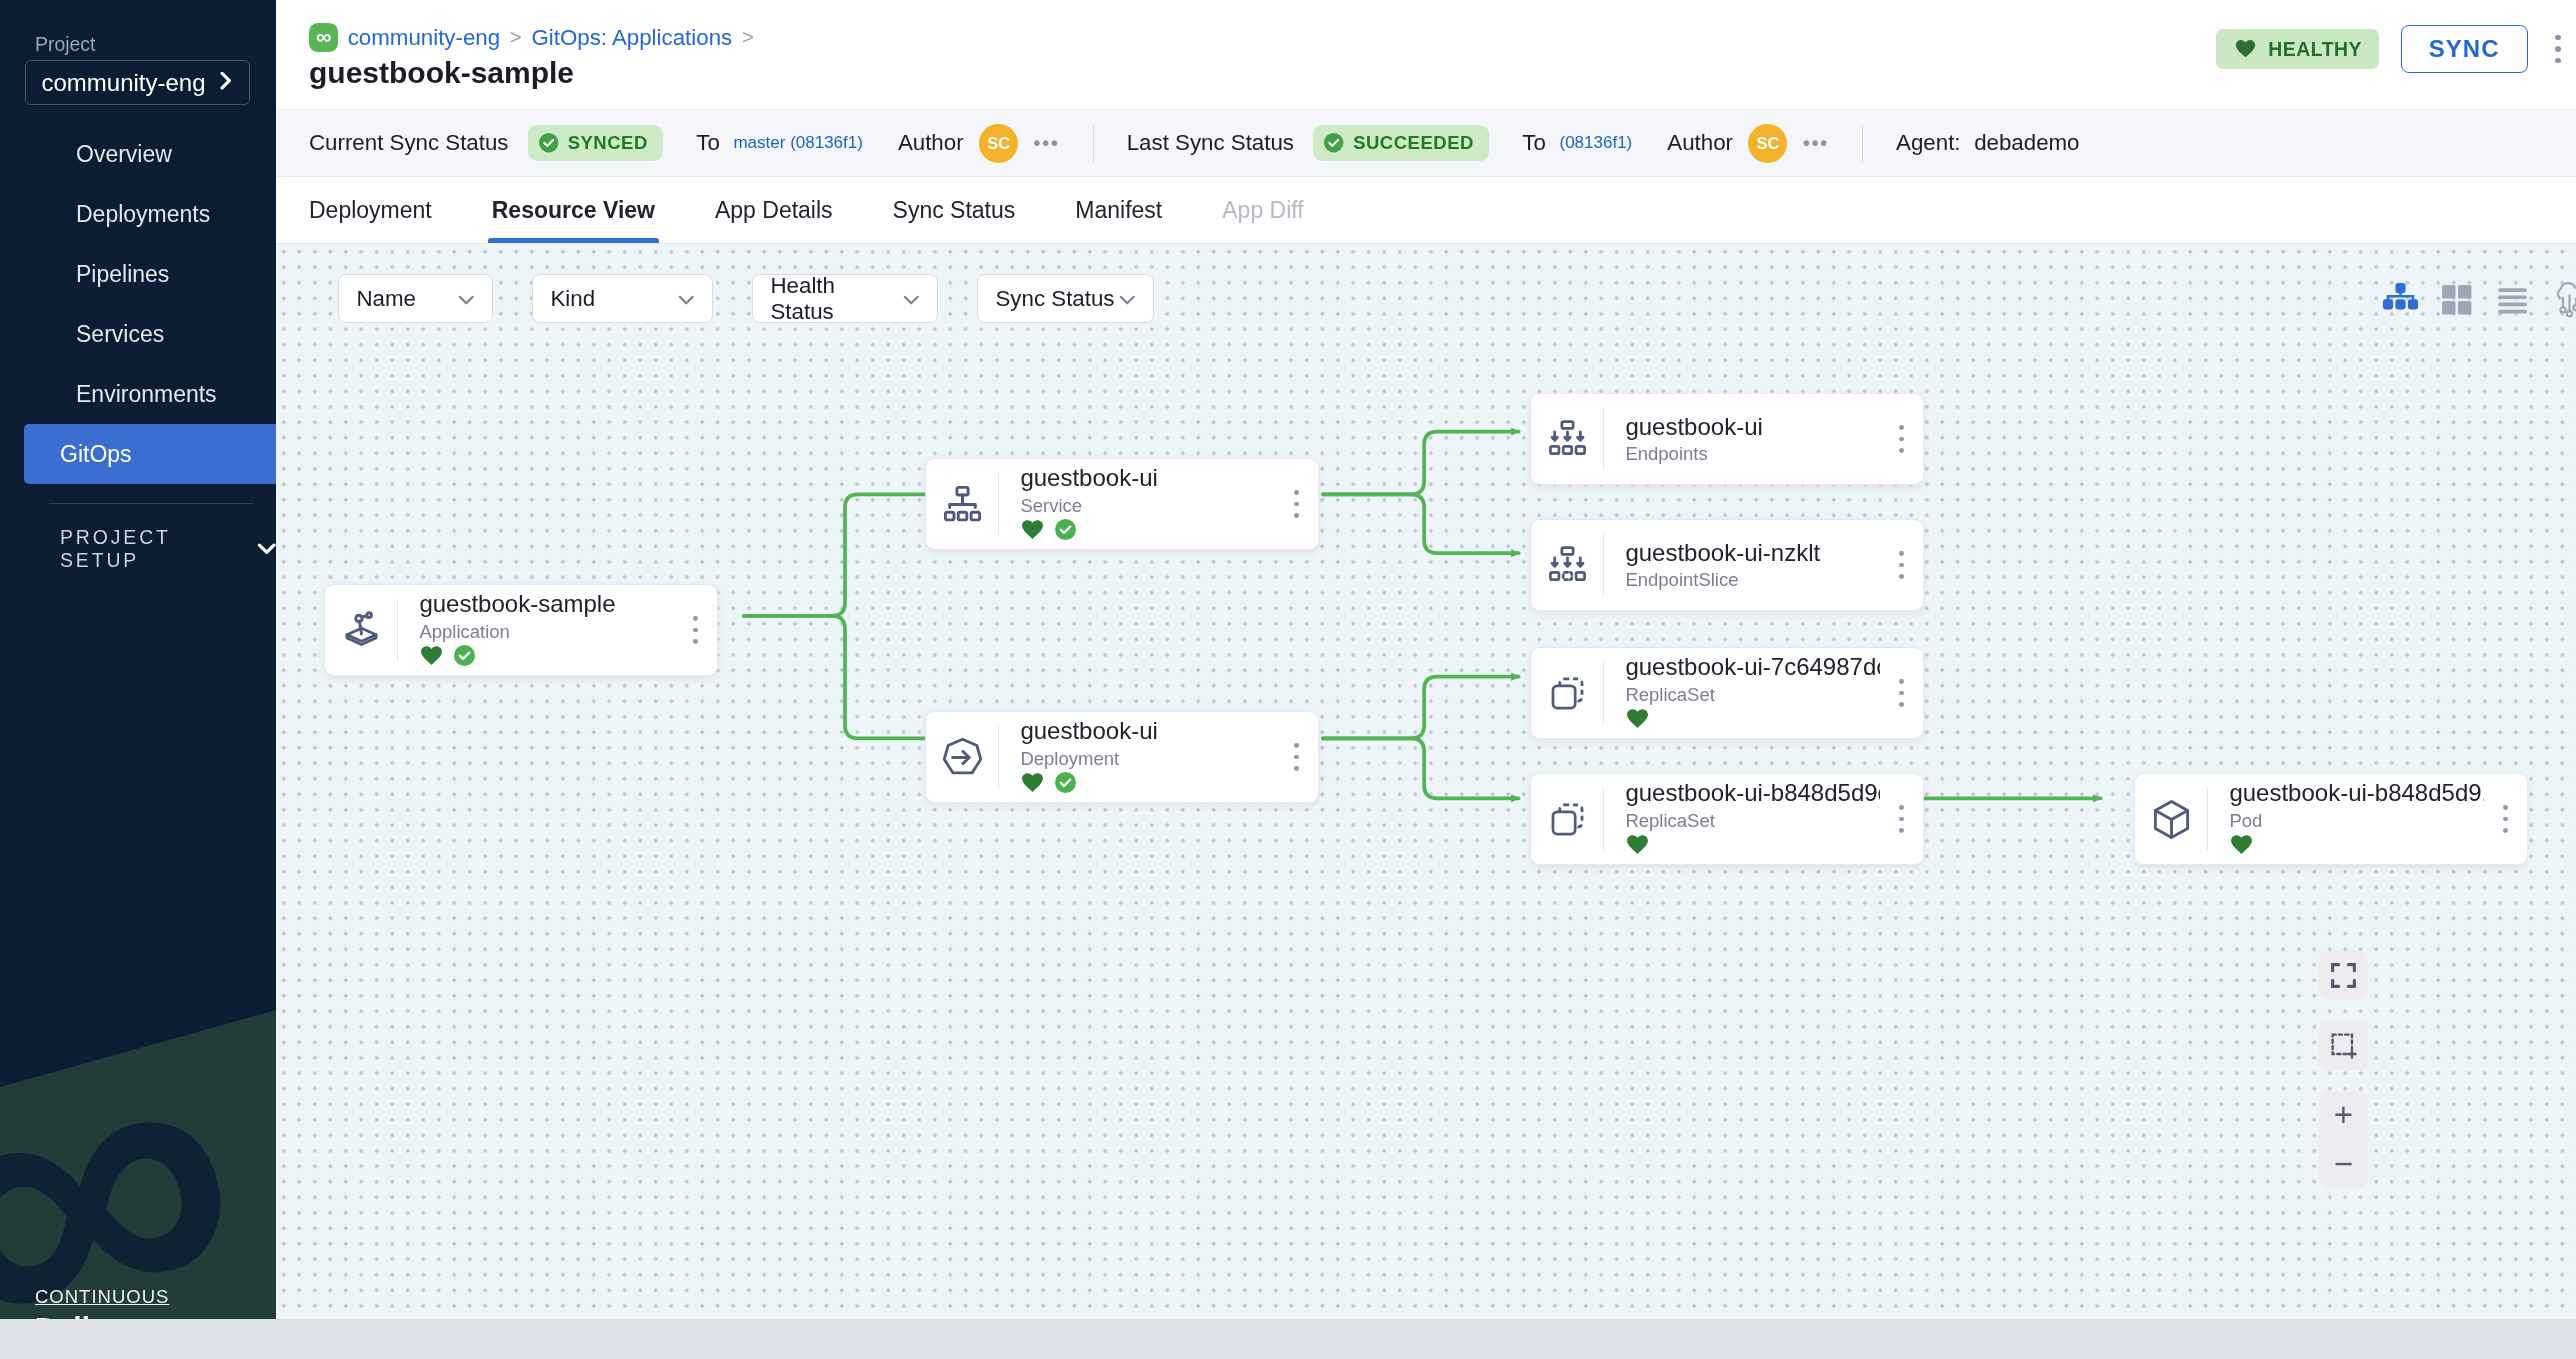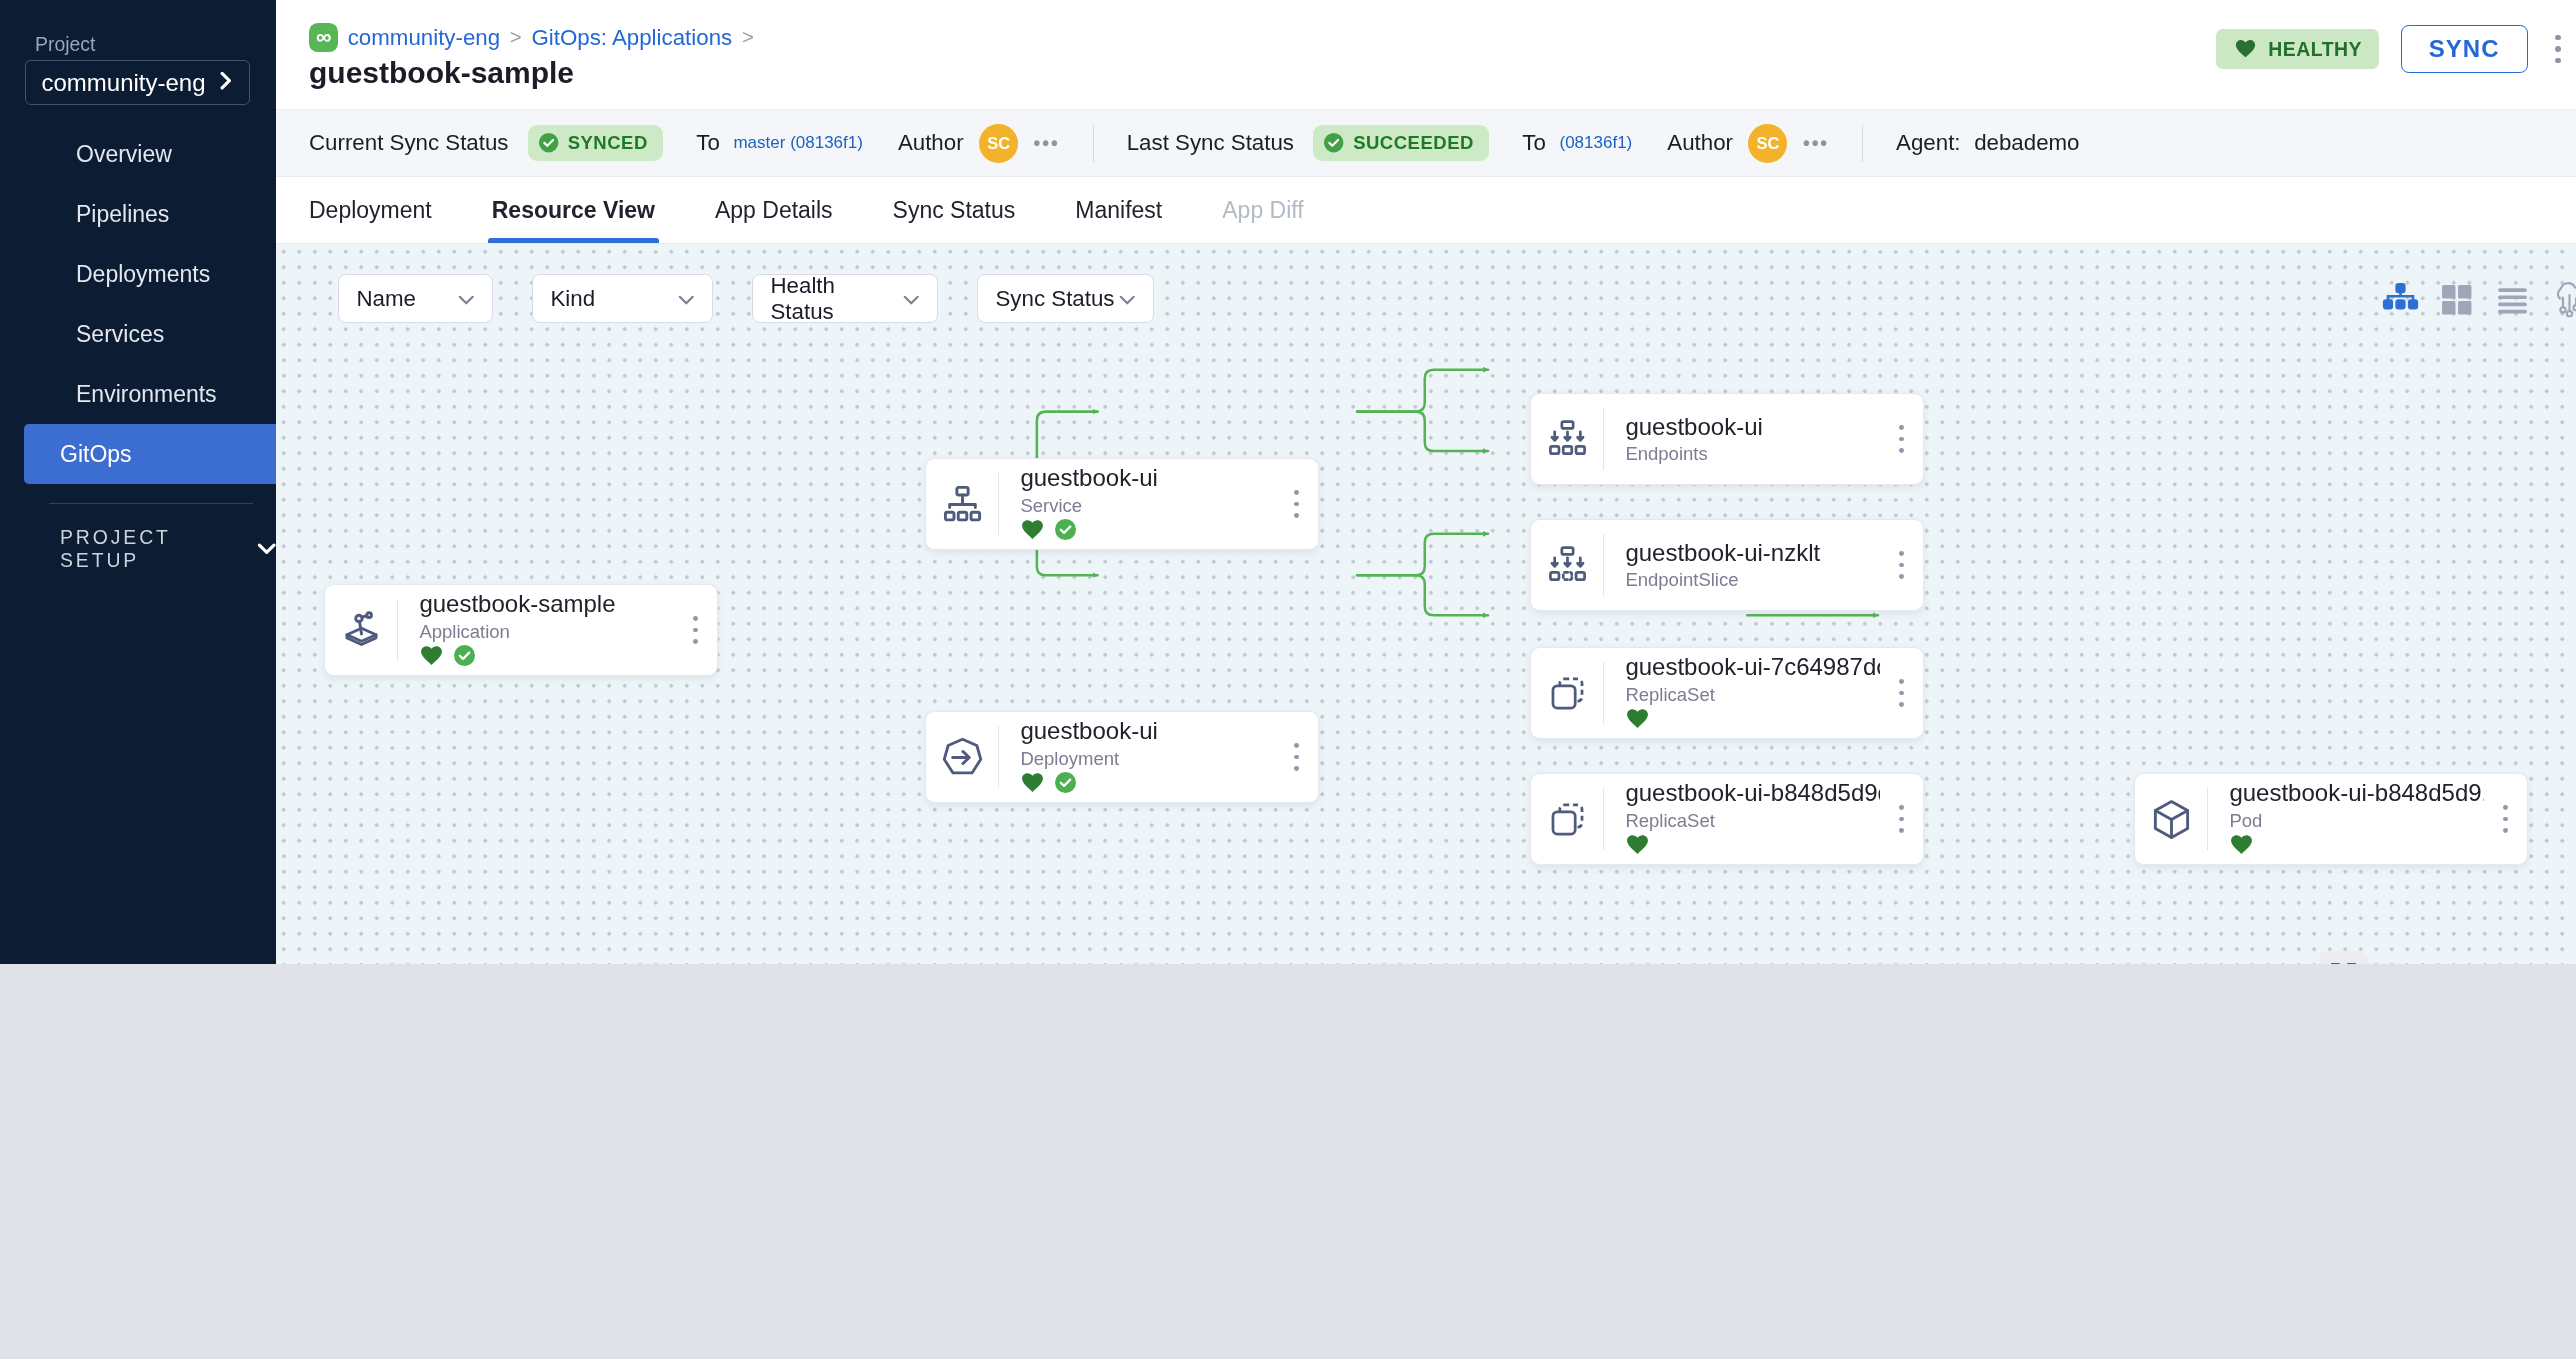--- a/index.html
+++ b/index.html
@@ -1,17 +1,17 @@
 <!DOCTYPE html>
 <html><head>
 <meta charset="utf-8">
 <style>
   html,body{margin:0;padding:0;background:#dfe2e8;}
   *{box-sizing:border-box;font-family:"Liberation Sans","DejaVu Sans",sans-serif;}
-  .app{position:relative;width:2576px;height:964px;background:#fde047;overflow:hidden;}
+  .app{position:relative;width:2576px;height:1319px;background:#fde047;overflow:hidden;}
 
   
   .sidebar{position:absolute;left:0;top:0;width:276px;height:1360px;background:#0b1c33;overflow:hidden;z-index:5;}
   .project-label{position:absolute;left:35px;top:33px;font-size:19.4px;color:#9aa6ba;}
   .project-select{position:absolute;left:25px;top:60px;width:225px;height:45px;border:1px solid #45546e;border-radius:5.8px;display:flex;align-items:center;justify-content:space-between;padding:0 15.5px;cursor:pointer;}
   .project-select .pname{color:#fff;font-size:24px;font-weight:500;}
   .nav{position:absolute;left:0;top:124px;width:276px;}
   .nav-item{height:60px;display:flex;align-items:center;padding-left:76px;color:#e3e7ee;font-size:23px;cursor:pointer;}
   .nav-item.active{background:#3c6dd0;color:#fff;margin-left:24px;padding-left:36px;border-radius:4.9px 0 0 4.9px;}
   .side-divider{position:absolute;left:49px;top:503px;width:204px;height:1px;background:#31415c;}
@@ -89,22 +89,22 @@
     <div class="project-select">
       <span class="pname">community-eng</span>
       <span>
         <svg width="15.5" height="19.4" viewBox="0 0 10 16">
             <path d="M2 2 L8 8 L2 14" fill="none" stroke="#fff" stroke-width="2.6" stroke-linecap="round" stroke-linejoin="round"></path>
           </svg>
       </span>
     </div>
     <div class="nav" id="nav">
         <div class="nav-item">Overview</div>
+        <div class="nav-item">Deployments</div>
         <div class="nav-item">Pipelines</div>
-        <div class="nav-item">Deployments</div>
         <div class="nav-item">Services</div>
         <div class="nav-item">Environments</div>
         <div class="nav-item active">GitOps</div>
       </div>
     <div class="side-divider"></div>
     <div class="project-setup">
       <span>PROJECT SETUP</span>
       <span>
         <svg width="19.4" height="13.6" viewBox="0 0 16 10">
             <path d="M2 2 L8 8 L14 2" fill="none" stroke="#fff" stroke-width="2.6" stroke-linecap="round" stroke-linejoin="round"></path>

